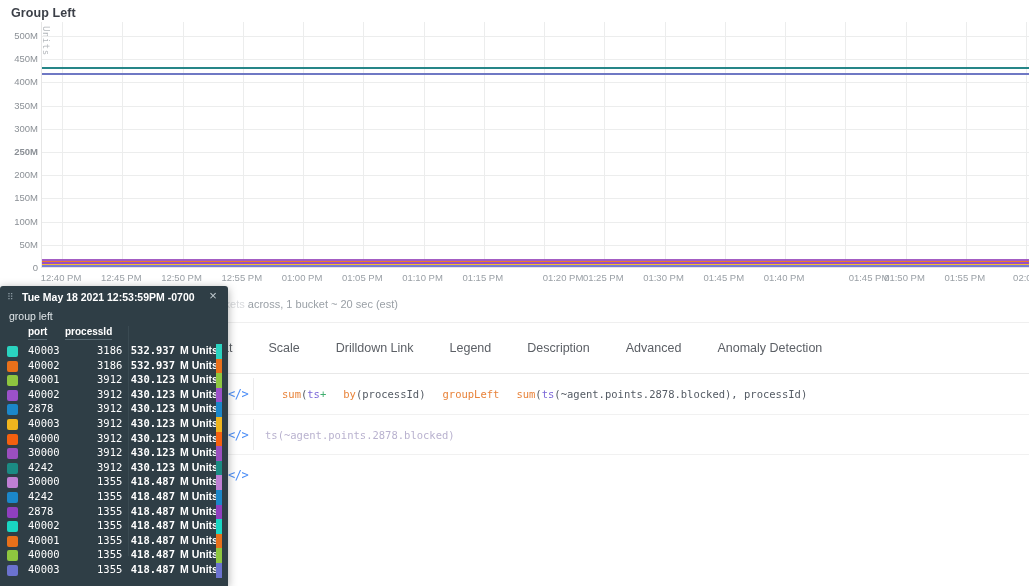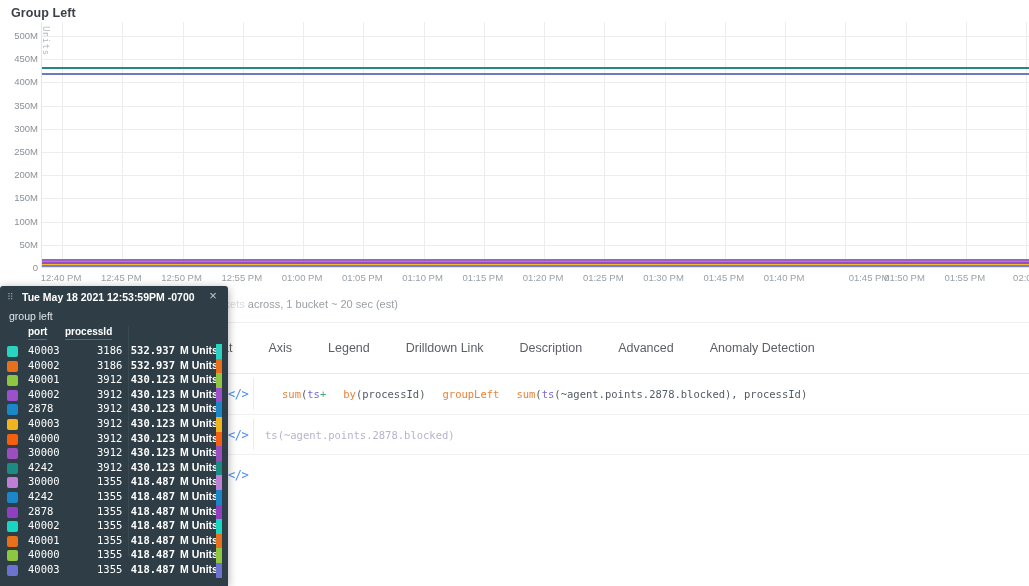--- a/index.html
+++ b/index.html
@@ -139,21 +139,21 @@
 
 <div class="chart-panel">
   <div class="chart-title">Group Left</div>
 
   <div class="ytick-wrap">
         <div class="ytick" style="top: 240px;">0</div>
         <div class="ytick" style="top: 216.792px;">50M</div>
         <div class="ytick" style="top: 193.585px;">100M</div>
         <div class="ytick" style="top: 170.377px;">150M</div>
         <div class="ytick" style="top: 147.17px;">200M</div>
-        <div class="ytick" style="top: 123.962px;">250M</div>
+        <div class="ytick" style="top: 123.962px; font-weight: bold;">250M</div>
         <div class="ytick" style="top: 100.755px;">300M</div>
         <div class="ytick" style="top: 77.5472px;">350M</div>
         <div class="ytick" style="top: 54.3396px;">400M</div>
         <div class="ytick" style="top: 31.1321px;">450M</div>
         <div class="ytick" style="top: 7.92453px;">500M</div>
       </div>
   <div class="yaxis-label">Units</div>
 
   <div class="plot" id="plot">
         <div class="gridline-h" style="top: 222.792px;"></div>
@@ -206,43 +206,43 @@
       </div>
   <div id="xticks">
         <div class="xtick" style="left: 61px;">12:40 PM</div>
         <div class="xtick" style="left: 121.25px;">12:45 PM</div>
         <div class="xtick" style="left: 181.5px;">12:50 PM</div>
         <div class="xtick" style="left: 241.75px;">12:55 PM</div>
         <div class="xtick" style="left: 302px;">01:00 PM</div>
         <div class="xtick" style="left: 362.25px;">01:05 PM</div>
         <div class="xtick" style="left: 422.5px;">01:10 PM</div>
         <div class="xtick" style="left: 482.75px;">01:15 PM</div>
-        <div class="xtick" style="left: 543px;">01:20 PM</div>
+        <div class="xtick" style="left: 543px; padding-left: 40px;">01:20 PM</div>
         <div class="xtick" style="left: 603.25px;">01:25 PM</div>
         <div class="xtick" style="left: 663.5px;">01:30 PM</div>
         <div class="xtick" style="left: 723.75px;">01:45 PM</div>
         <div class="xtick" style="left: 784px;">01:40 PM</div>
         <div class="xtick" style="left: 869px;">01:45 PM</div>
         <div class="xtick" style="left: 904.5px;">01:50 PM</div>
         <div class="xtick" style="left: 964.75px;">01:55 PM</div>
         <div class="xtick" style="left: 1025px;">02:00</div>
       </div>
 </div>
 
 <div class="meta-line">
   <span class="meta-faint">AVERAGE | Horizontal Scale: 360 point buckets</span>
   <span>across, 1 bucket ~ 20 sec (est)</span>
 </div>
 
 <div class="tabs-band">
   <div class="tabs" id="tabs">
         <div class="tab" style="padding-left: 222px;">at</div>
-        <div class="tab">Axis</div>
+        <div class="tab">Scale</div>
+        <div class="tab">Drilldown Link</div>
         <div class="tab">Legend</div>
-        <div class="tab">Drilldown Link</div>
         <div class="tab">Description</div>
         <div class="tab">Advanced</div>
         <div class="tab">Anomaly Detection</div>
       </div>
   <div class="tabs-underline"></div>
 </div>
 
 <div id="queries">
       <div class="q-row" style="top: 374px;">
         <div class="q-code-icon">&lt;/&gt;</div>

